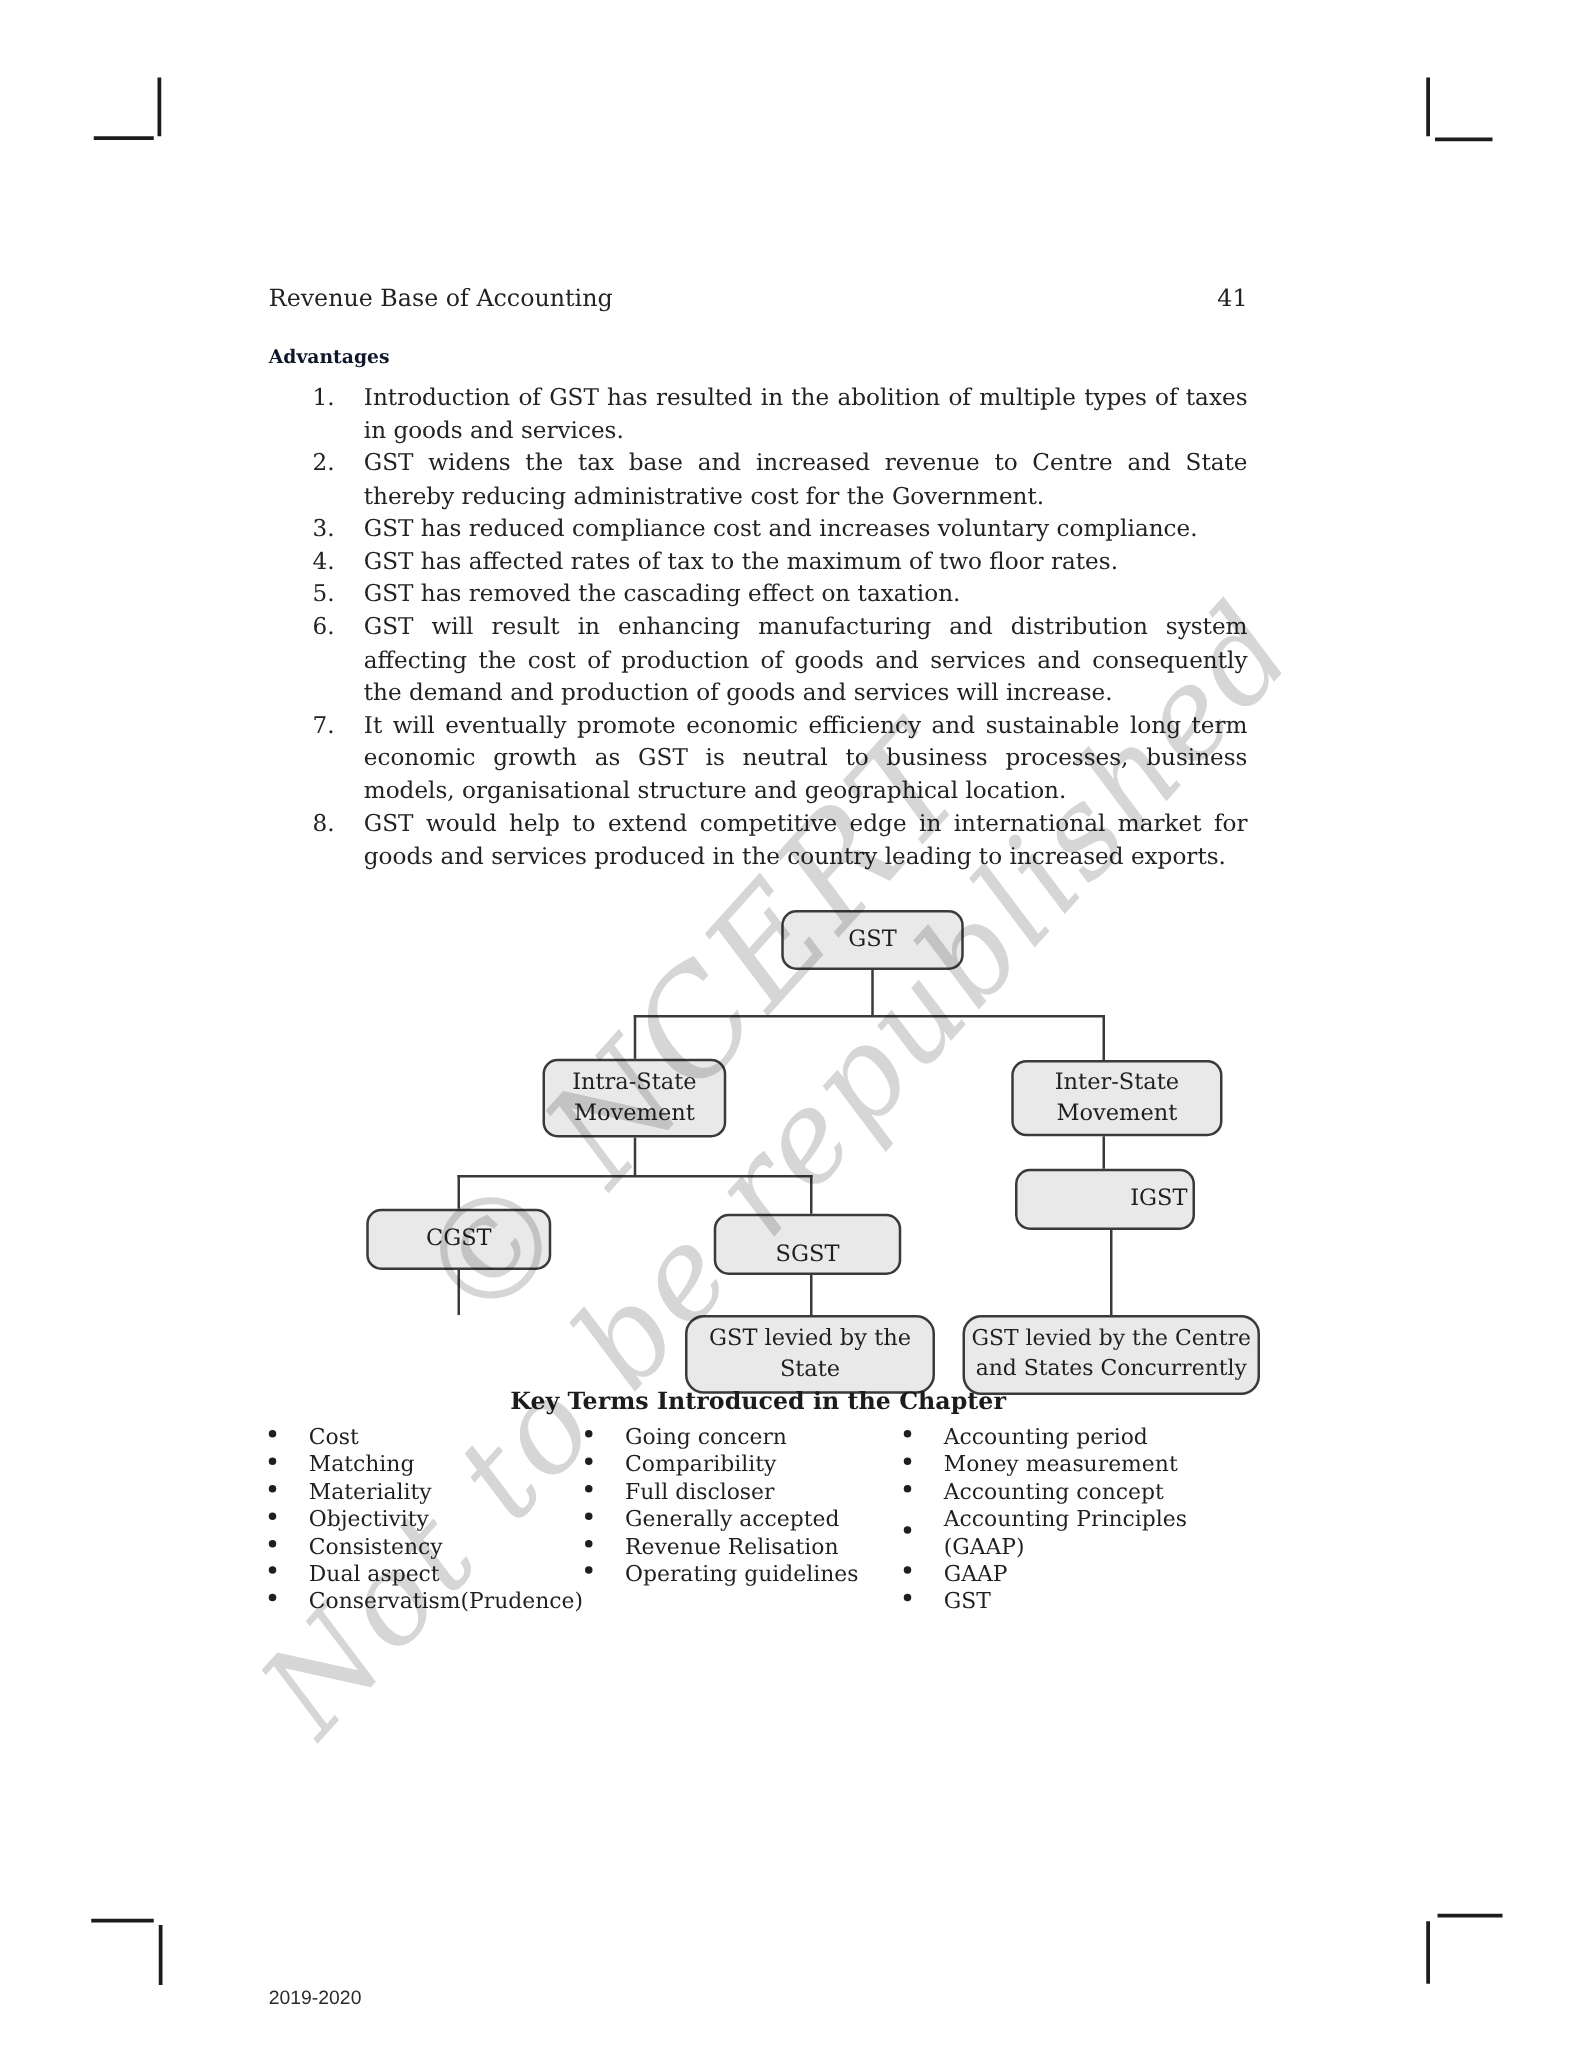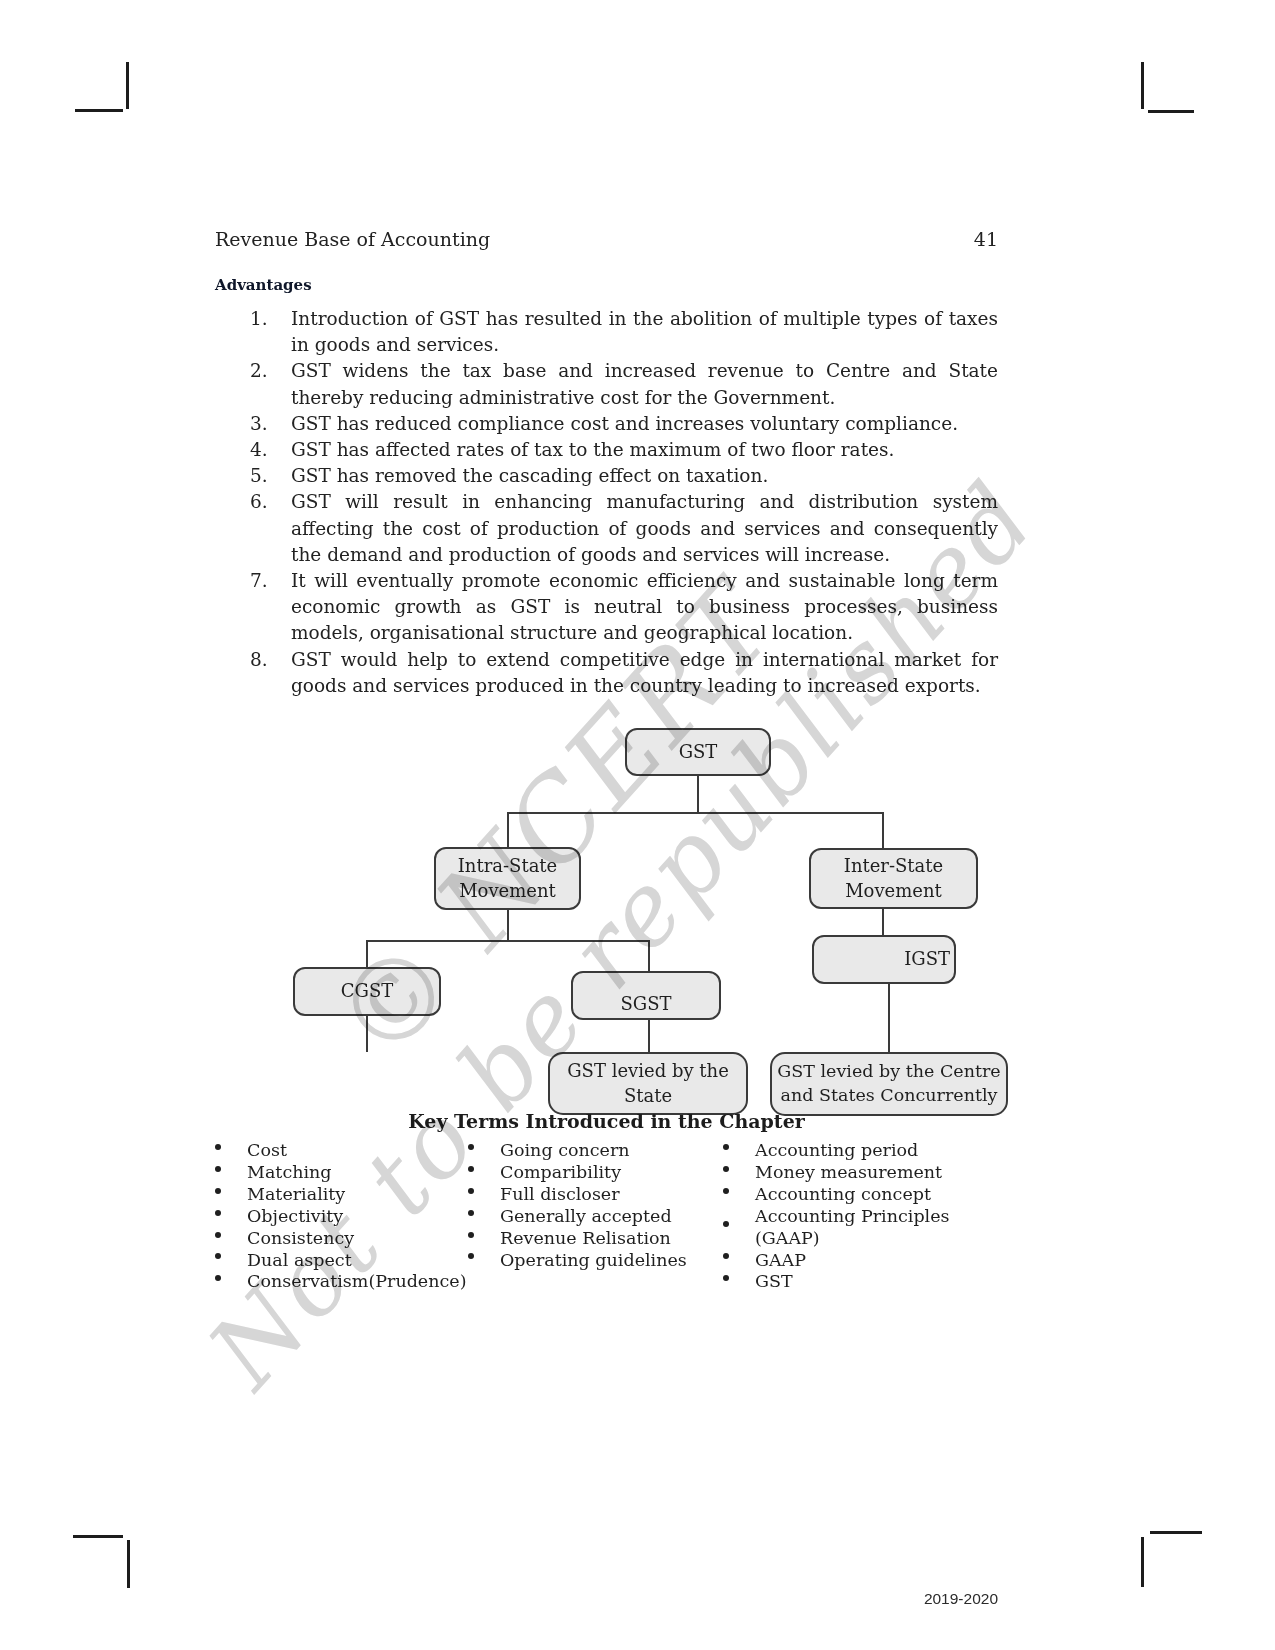--- a/index.html
+++ b/index.html
@@ -104,21 +104,21 @@
   .kt-col-3{left:723px;width:290px;}
   .kt-item{display:flex;align-items:flex-end;gap:16px;}
   .bullet{
     flex:0 0 6px;width:6px;height:6px;border-radius:50%;
     background:#1f1f1f;margin-right:10px;position:relative;top:-4px;
     align-self:center;
   }
   
   .footer{
     position:absolute;left:215px;top:1590px;width:783px;
-    text-align:right;
+    text-align:left;
     font-family:"Liberation Sans", sans-serif;
     font-size:15.5px;color:#2b2b2b;
   }
 </style>
 </head>
 <body>
 
 <div class="page">
 
   <div class="crop cm-tl-v"></div>

